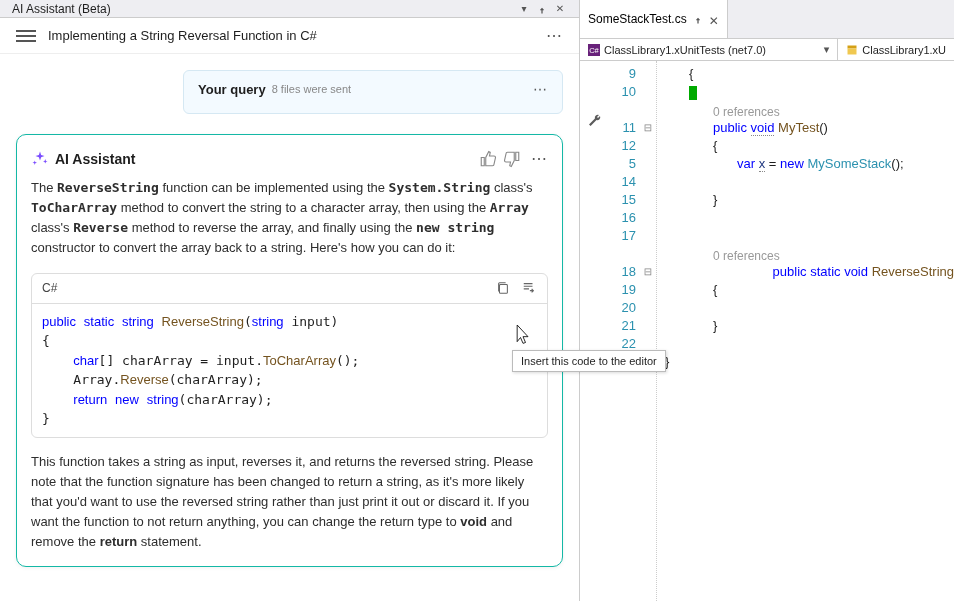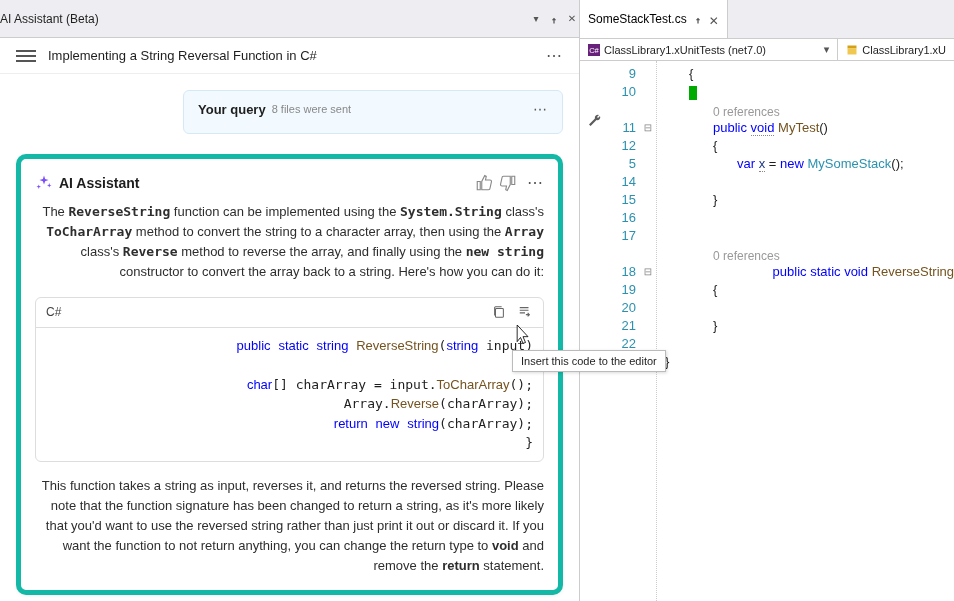--- a/index.html
+++ b/index.html
@@ -1,38 +1,38 @@
 <!DOCTYPE html>
 <html><head>
 <meta charset="utf-8">
 <style>
 * { margin: 0; padding: 0; box-sizing: border-box; font-family: "Segoe UI", Tahoma, sans-serif; }
 body { background: #fff; width: 954px; height: 601px; overflow: hidden; display: flex; }
 
 .ai-panel { width: 580px; border-right: 1px solid #ccc; display: flex; flex-direction: column; background: #fff; }
-.panel-title { display: flex; align-items: center; height: 38px; background: #eeeef2; border-bottom: 1px solid #ccc; padding: 0 0; font-size: 12px; color: #1e1e1e; }
+.panel-title { display: flex; align-items: center; height: 18px; background: #eeeef2; border-bottom: 1px solid #ccc; padding: 0 12px; font-size: 12px; color: #1e1e1e; }
 .panel-title .spacer { flex: 1; }
 .panel-title .tool-icon { width: 14px; height: 14px; margin-left: 4px; cursor: pointer; display: flex; align-items: center; justify-content: center; color: #555; font-size: 10px; }
 
 .chat-header { display: flex; align-items: center; height: 36px; padding: 0 16px; border-bottom: 1px solid #eee; }
 .hamburger { width: 20px; height: 20px; display: flex; flex-direction: column; justify-content: center; gap: 3px; cursor: pointer; margin-right: 12px; }
 .hamburger span { height: 2px; background: #555; }
 .chat-title { font-size: 13px; color: #1e1e1e; }
 .chat-header .dots { margin-left: auto; font-size: 16px; color: #555; cursor: pointer; letter-spacing: 1px; }
 
-.chat-body { flex: 1; overflow-y: auto; padding: 16px; text-align: right; }
+.chat-body { flex: 1; overflow-y: auto; padding: 16px; }
 
 .query-bubble { margin-left: auto; margin-bottom: 20px; background: #f3faff; border: 1px solid #d5e8f3; border-radius: 6px; padding: 10px 14px; max-width: 380px; }
 .query-bubble .q-head { display: flex; align-items: center; margin-bottom: 6px; }
 .query-bubble .q-label { font-weight: 600; font-size: 13px; color: #1e1e1e; margin-right: 6px; }
 .query-bubble .q-meta { font-size: 11px; color: #888; }
 .query-bubble .q-head .dots { margin-left: auto; font-size: 14px; color: #555; cursor: pointer; letter-spacing: 1px; }
 .query-bubble .q-body { font-size: 13px; color: #1e1e1e; }
 
-.response { background: #fff; border: 5px solid #14b8a6; border-radius: 10px; padding: 14px; box-shadow: 0 1px 4px rgba(0,0,0,0.06); }
+.response { background: #fff; border: 1px solid #14b8a6; border-radius: 10px; padding: 14px; box-shadow: 0 1px 4px rgba(0,0,0,0.06); }
 .resp-head { display: flex; align-items: center; margin-bottom: 10px; }
 .ai-icon { width: 18px; height: 18px; color: #7b4dff; margin-right: 6px; }
 .resp-head .title { font-size: 14px; font-weight: 600; color: #1e1e1e; }
 .resp-head .actions { margin-left: auto; display: flex; align-items: center; gap: 6px; }
 .thumb { width: 18px; height: 18px; cursor: pointer; color: #888; }
 .resp-head .dots { font-size: 16px; color: #555; cursor: pointer; letter-spacing: 1px; margin-left: 4px; }
 
 .resp-text { font-size: 13px; color: #2e2e2e; line-height: 1.55; margin-bottom: 14px; }
 .resp-text code { font-family: Consolas, monospace; font-weight: 600; }
 .post-text { font-size: 13px; color: #2e2e2e; line-height: 1.55; margin-top: 14px; }

